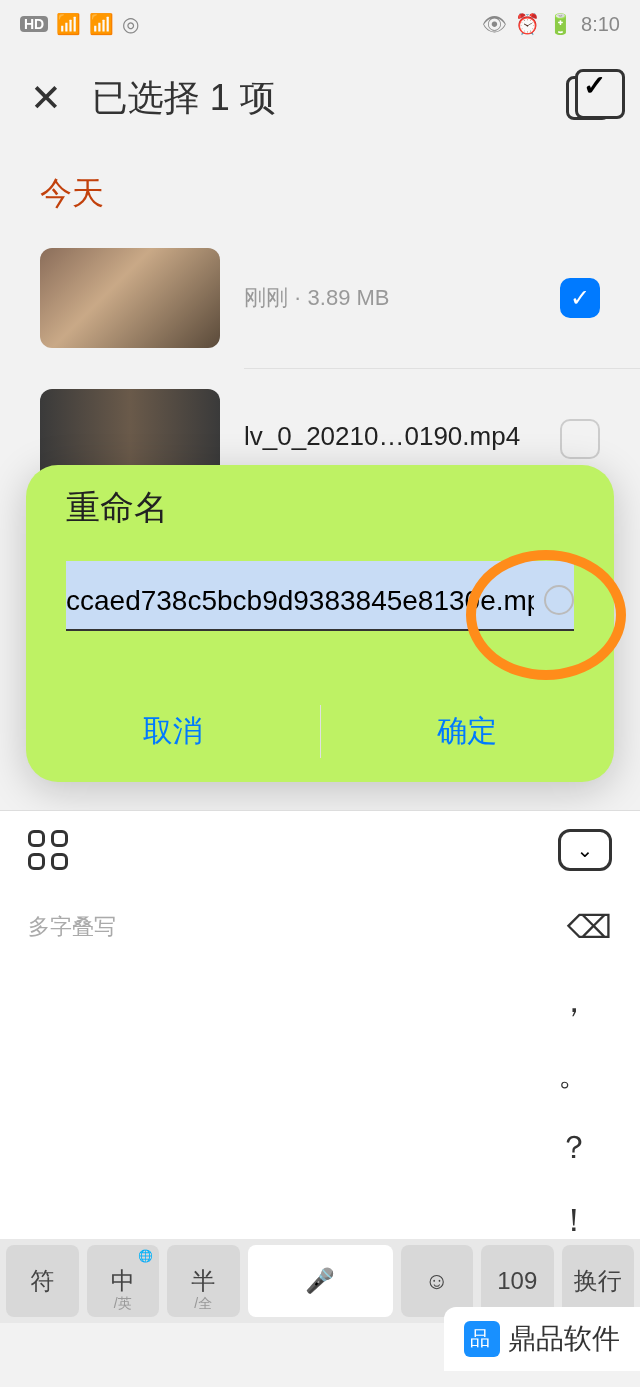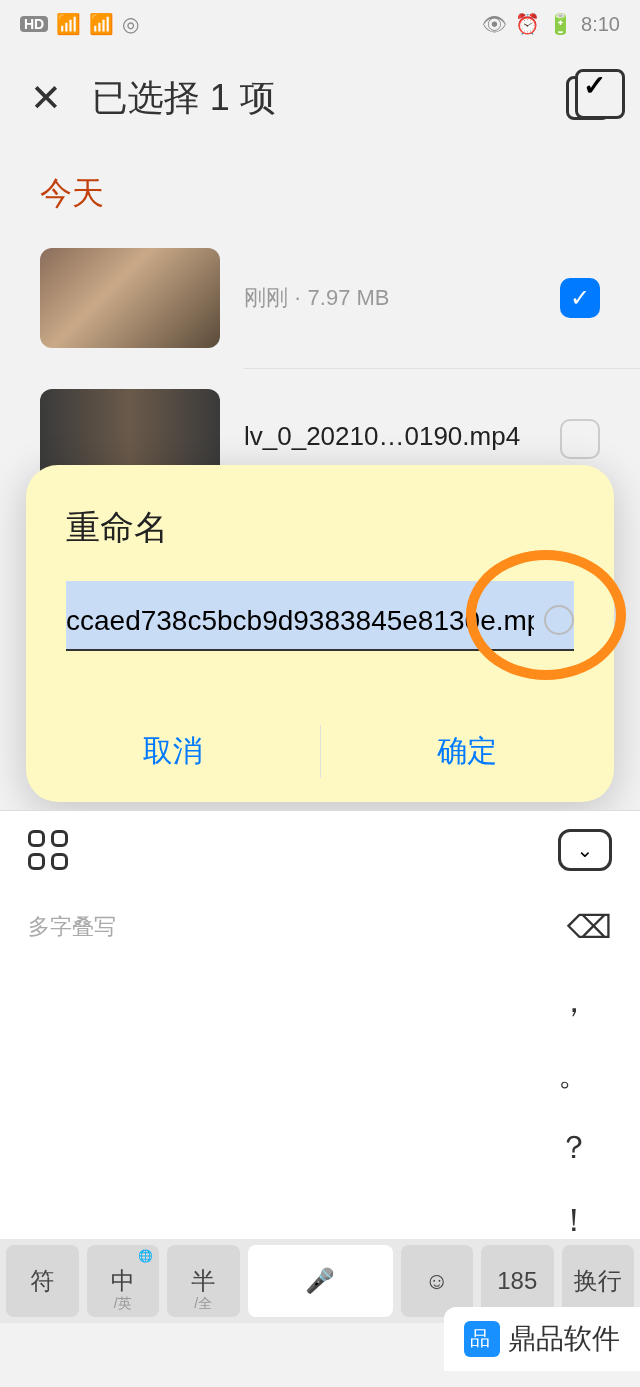--- a/index.html
+++ b/index.html
@@ -17,21 +17,21 @@
 .file-item{display:flex;align-items:center;padding:8px 40px;gap:24px}
 .thumb{width:180px;height:100px;border-radius:12px;background:#ddd;flex-shrink:0;overflow:hidden}
 .thumb1{background:linear-gradient(135deg,#8a6d5a 0%,#c9a987 40%,#5a4a3a 100%)}
 .thumb2{background:linear-gradient(90deg,#3a3a3a 0%,#6a5a4a 50%,#3a3a3a 100%)}
 .file-info{flex:1}
 .file-name{font-size:26px;color:#222;margin-bottom:6px}
 .file-meta{font-size:22px;color:#999}
 .checkbox{width:40px;height:40px;border-radius:10px;border:2px solid #ccc}
 .checkbox.checked{background:#007aff;border-color:#007aff;display:flex;align-items:center;justify-content:center;color:#fff;font-size:24px}
 .divider{height:1px;background:#e0e0e0;margin:12px 0 12px 244px}
-.dialog{position:absolute;left:26px;right:26px;top:465px;background:#fef9c3;border-radius:32px;padding:40px 0 0;box-shadow:0 8px 40px rgba(0,0,0,0.2)}
+.dialog{position:absolute;left:26px;right:26px;top:465px;background:#bef264;border-radius:32px;padding:20px 0 0;box-shadow:0 8px 40px rgba(0,0,0,0.2)}
 .dialog-title{font-size:34px;color:#222;padding:0 40px 30px}
 .dialog-input-wrap{padding:0 40px;position:relative}
 .dialog-input{width:100%;border:none;border-bottom:2px solid #333;font-size:28px;padding:24px 40px 12px 0;background:#c8dcf5;outline:none}
 .clear-btn{position:absolute;right:40px;top:24px;width:30px;height:30px;border:2px solid #bbb;border-radius:50%}
 .dialog-buttons{display:flex;margin-top:50px}
 .dialog-btn{flex:1;text-align:center;padding:30px 0;font-size:30px;color:#007aff;cursor:pointer}
 .btn-divider{width:1px;background:#e0e0e0;margin:24px 0}
 .annotation{position:absolute;width:160px;height:130px;border:10px solid #ff8c1a;border-radius:50%;top:550px;right:14px;pointer-events:none}
 .kb-top{position:absolute;top:810px;left:0;right:0;height:78px;background:#fff;display:flex;align-items:center;justify-content:space-between;padding:0 28px;border-top:1px solid #ddd}
 .grid-icon{display:grid;grid-template-columns:1fr 1fr;gap:6px;width:40px;height:40px}
@@ -74,21 +74,21 @@
   <div class="close-x">✕</div>
   <div class="header-title">已选择 1 项</div>
   <div class="select-all"></div>
 </div>
 
 <div class="section-label">今天</div>
 
 <div class="file-item">
   <div class="thumb thumb1"></div>
   <div class="file-info">
-    <div class="file-meta">刚刚 · 7.97 MB</div>
+    <div class="file-meta">刚刚 · 3.89 MB</div>
   </div>
   <div class="checkbox checked">✓</div>
 </div>
 <div class="divider"></div>
 <div class="file-item">
   <div class="thumb thumb2"></div>
   <div class="file-info">
     <div class="file-name">lv_0_20210…0190.mp4</div>
   </div>
   <div class="checkbox"></div>
@@ -139,20 +139,20 @@
       <span class="sup">🌐</span>
       <span>中</span>
       <sub>/英</sub>
     </div>
   <div class="kb-key">
       <span>半</span>
       <sub>/全</sub>
     </div>
   <div class="kb-key wide">🎤</div>
   <div class="kb-key">☺</div>
-  <div class="kb-key">185</div>
+  <div class="kb-key">109</div>
   <div class="kb-key">换行</div>
 </div>
 
 <div class="watermark">
   <div class="wm-logo"></div>
   <span class="wm-text">鼎品软件</span>
 </div>
 
 </body></html>

